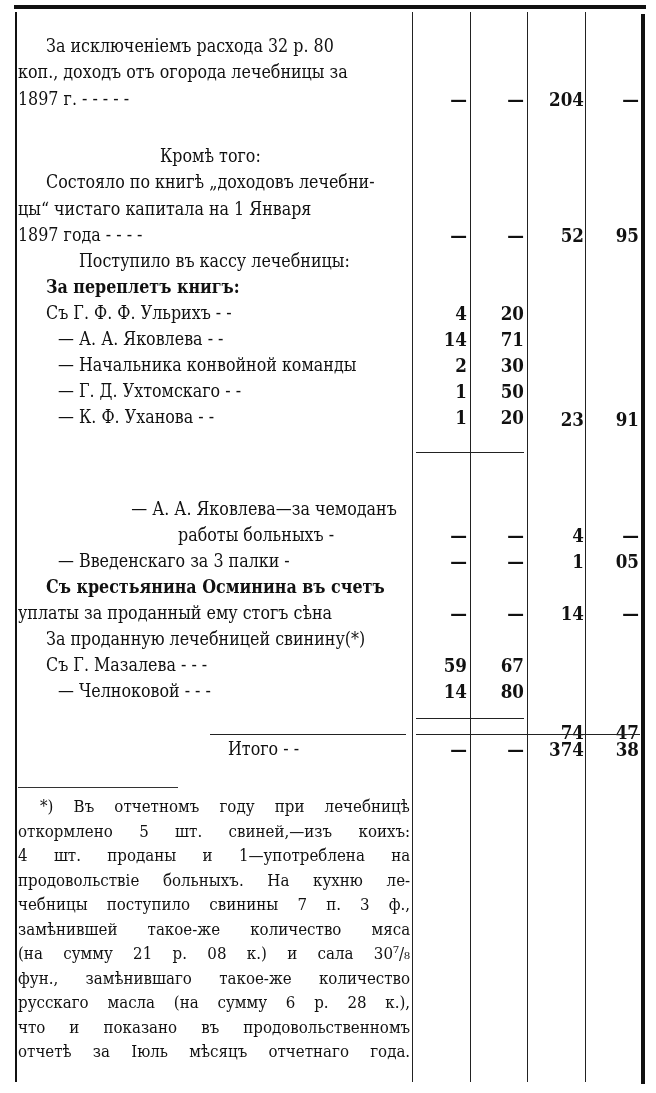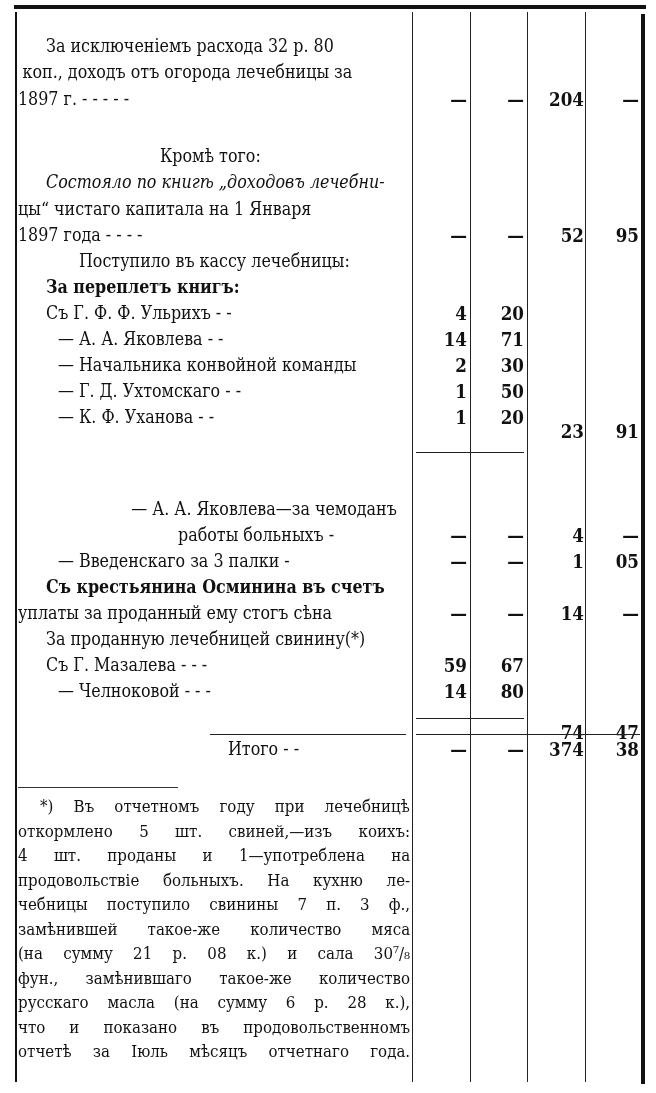--- a/index.html
+++ b/index.html
@@ -31,34 +31,34 @@
   <div class="right-rule"></div>
   <div class="vrule" style="left:412px"></div>
   <div class="vrule" style="left:470px"></div>
   <div class="vrule" style="left:527px"></div>
   <div class="vrule" style="left:585px"></div>
 
   <div id="ledger">
       <div class="row" style="top: 33px;">
         <div class="txt" style="left: 46px;">За исключеніемъ расхода 32 р. 80</div>
       </div>
-      <div class="row" style="top: 59px; text-align: center;">
+      <div class="row" style="top: 59px;">
         <div class="txt" style="left: 18px;">коп., доходъ отъ огорода лечебницы за</div>
       </div>
       <div class="row" style="top: 86px;">
         <div class="txt" style="left: 18px;">1897 г.   -     -     -     -     -</div>
         <div class="num c1">—</div>
         <div class="num c2">—</div>
         <div class="num c3">204</div>
         <div class="num c4">—</div>
       </div>
       <div class="row" style="top: 143px;">
         <div class="txt" style="left: 160px;">Кромѣ того:</div>
       </div>
-      <div class="row" style="top: 169px; font-style: italic;">
+      <div class="row" style="top: 169px;">
         <div class="txt" style="left: 46px;">Состояло по книгѣ „доходовъ лечебни-</div>
       </div>
       <div class="row" style="top: 196px;">
         <div class="txt" style="left: 18px;">цы“ чистаго капитала на 1 Января</div>
       </div>
       <div class="row" style="top: 222px;">
         <div class="txt" style="left: 18px;">1897 года     -     -     -     -</div>
         <div class="num c1">—</div>
         <div class="num c2">—</div>
         <div class="num c3">52</div>
@@ -88,21 +88,21 @@
       <div class="row" style="top: 378px;">
         <div class="txt" style="left: 58px;">—    Г. Д. Ухтомскаго    -      -</div>
         <div class="num c1">1</div>
         <div class="num c2">50</div>
       </div>
       <div class="row" style="top: 404px;">
         <div class="txt" style="left: 58px;">—    К. Ф. Уханова       -      -</div>
         <div class="num c1">1</div>
         <div class="num c2">20</div>
       </div>
-      <div class="row" style="top: 418px;">
+      <div class="row" style="top: 406px;">
         <div class="num c3">23</div>
         <div class="num c4">91</div>
       </div>
       <div class="row" style="top: 496px; text-align: right;">
         <div class="txt" style="left: 58px;">—    А. А. Яковлева—за чемоданъ</div>
       </div>
       <div class="row" style="top: 522px;">
         <div class="txt" style="left: 178px;">работы больныхъ    -</div>
         <div class="num c1">—</div>
         <div class="num c2">—</div>

